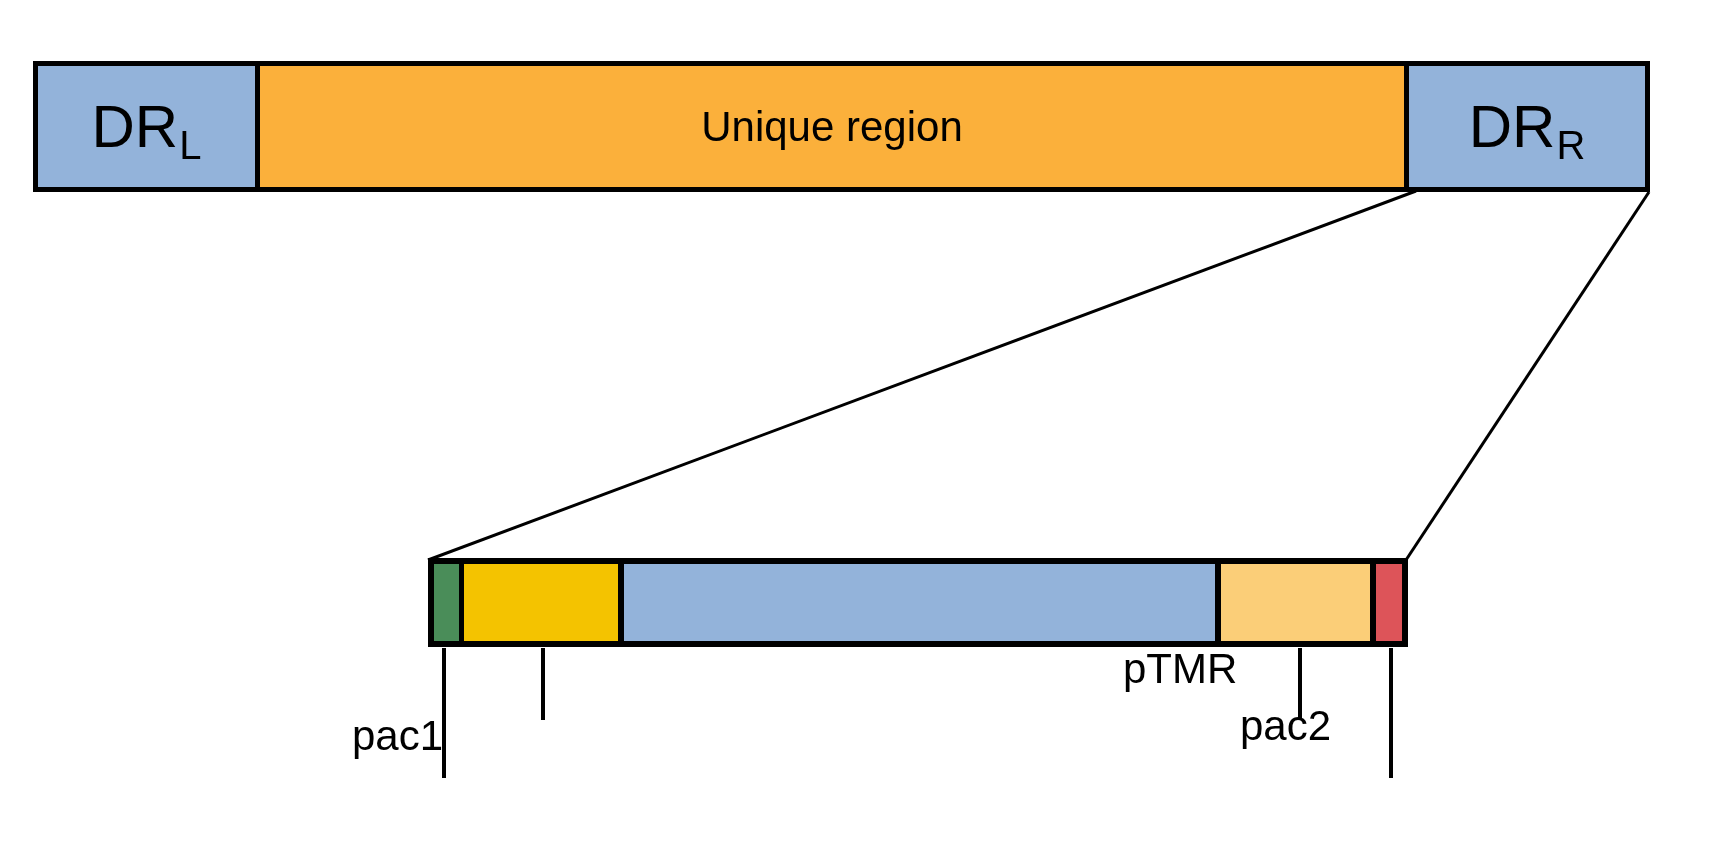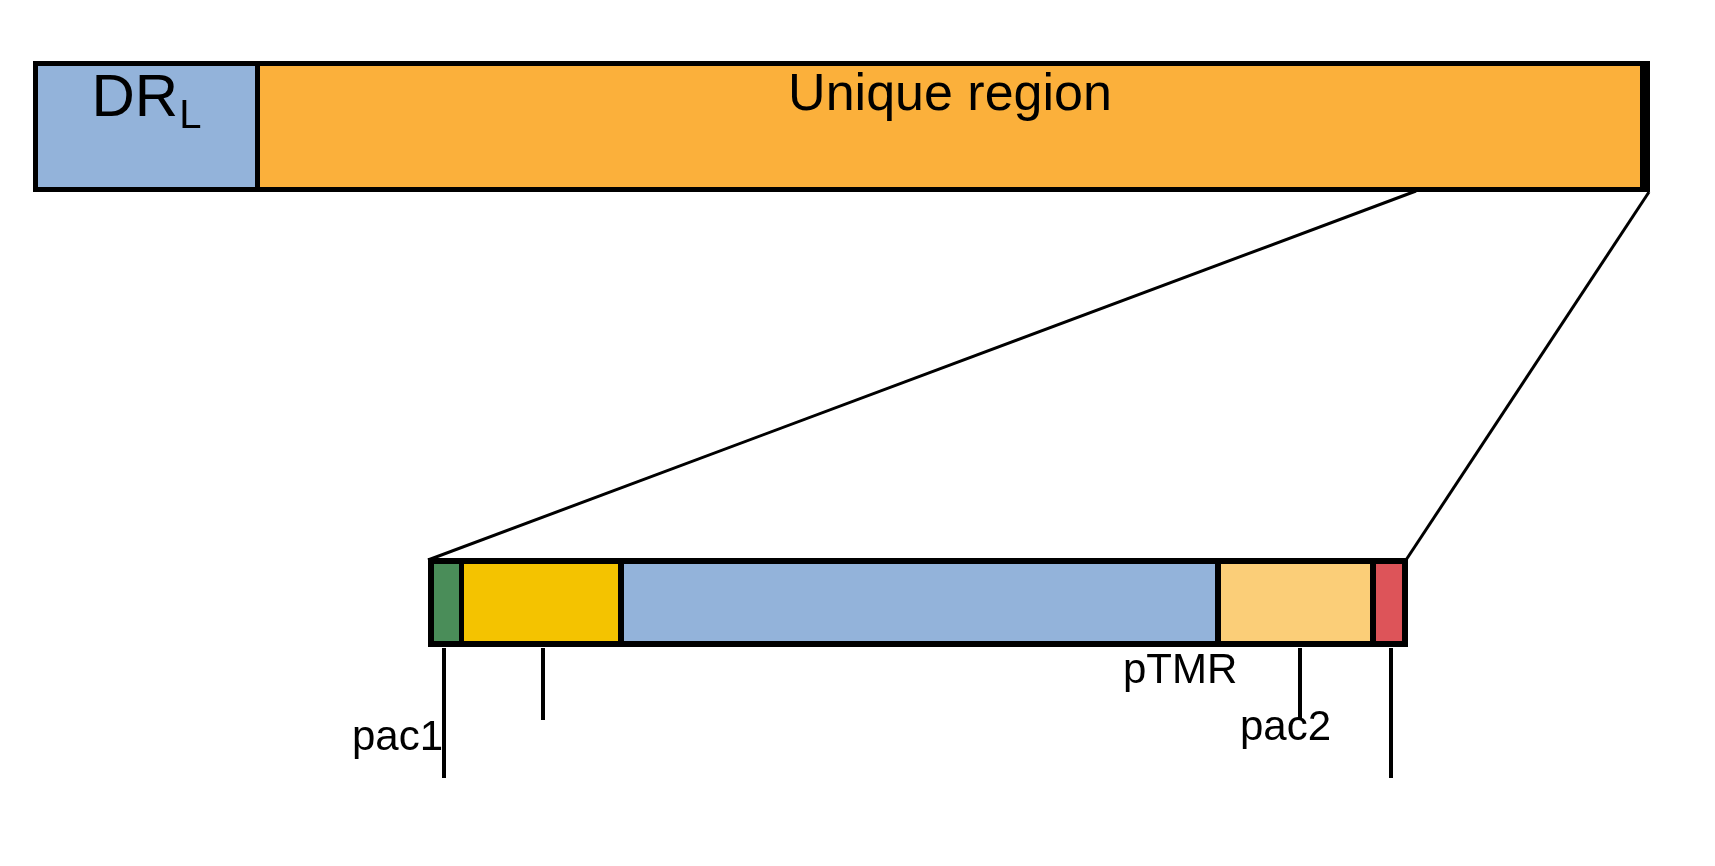--- a/index.html
+++ b/index.html
@@ -27,20 +27,21 @@
     width: 1617px;
     height: 131px;
     box-sizing: border-box;
     border: 5px solid #000000;
     display: flex;
     background: #ffffff;
   }
   .seg {
     box-sizing: border-box;
     display: flex;
+    align-items: center;
     justify-content: center;
     position: relative;
   }
   #seg-drl {
     width: 222px;
     background: #93b3da;
     border-right: 5px solid #000000;
   }
   #seg-unique {
     flex: 1 1 auto;
@@ -59,21 +60,21 @@
     color: #000000;
   }
   .seg-label .sub {
     font-size: 40px;
     vertical-align: baseline;
     position: relative;
     top: 12px;
     margin-left: 1px;
   }
   #unique-label {
-    font-size: 52px;
+    font-size: 42px;
   }
 
   
   #expansion-lines {
     position: absolute;
     left: 0;
     top: 0;
     width: 1715px;
     height: 866px;
     pointer-events: none;
@@ -122,20 +123,23 @@
   <div id="top-bar">
 
     <div class="seg" id="seg-drl">
       <span class="seg-label"><span>DR</span><span class="sub">L</span></span>
     </div>
 
     <div class="seg" id="seg-unique">
       <span class="seg-label" id="unique-label">Unique region</span>
     </div>
 
+    <div class="seg" id="seg-drr">
+      <span class="seg-label"><span>DR</span><span class="sub">R</span></span>
+    </div>
   </div>
 
   <svg id="expansion-lines" viewBox="0 0 1715 866" width="1715" height="866">
     <line x1="1416" y1="191" x2="428" y2="560" stroke="#000000" stroke-width="3"></line>
     <line x1="1649" y1="192" x2="1406" y2="560" stroke="#000000" stroke-width="3"></line>
 
     <line x1="444" y1="648" x2="444" y2="778" stroke="#000000" stroke-width="4"></line>
     <line x1="543" y1="648" x2="543" y2="720" stroke="#000000" stroke-width="4"></line>
     <line x1="1300" y1="648" x2="1300" y2="720" stroke="#000000" stroke-width="4"></line>
     <line x1="1391" y1="648" x2="1391" y2="778" stroke="#000000" stroke-width="4"></line>

